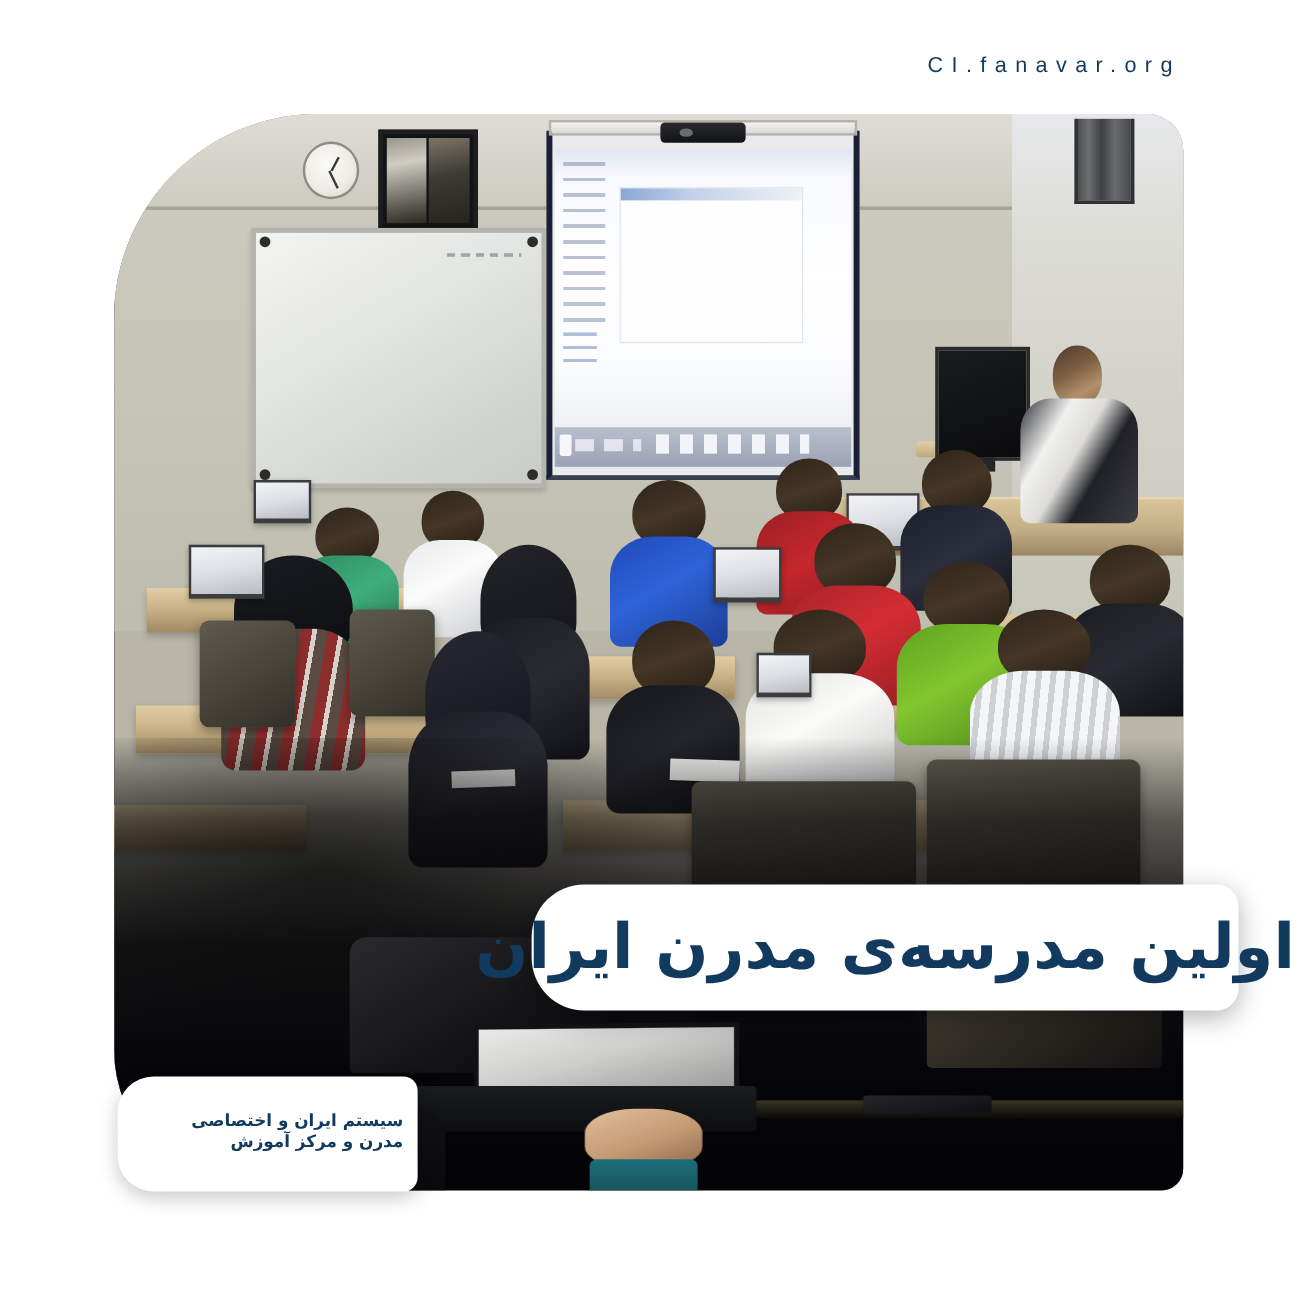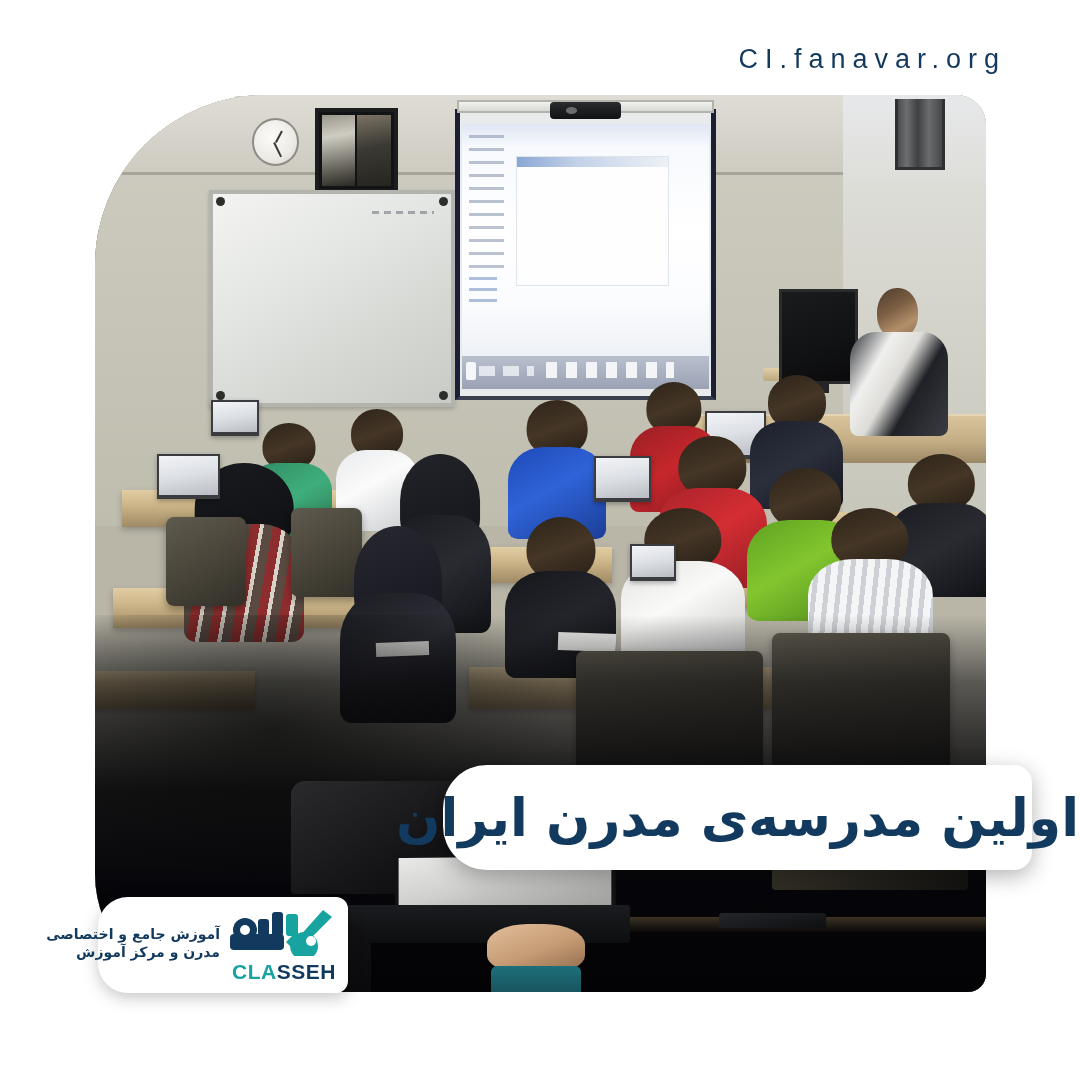--- a/index.html
+++ b/index.html
@@ -17,23 +17,23 @@
     position: relative;
     width: 1080px;
     height: 1080px;
     background: #ffffff;
   }
 
   
   .site-url {
     position: absolute;
     top: 44px;
-    right: 74px;
+    right: 96px;
     font-family: "Liberation Sans", sans-serif;
-    font-size: 27px;
+    font-size: 18px;
     font-weight: 400;
     letter-spacing: 7px;
     color: #123a5e;
     direction: ltr;
     white-space: nowrap;
   }
 
   
   .photo-frame {
     position: absolute;
@@ -528,21 +528,21 @@
     left: 8%; bottom: 0;
     width: 23%; height: 22%;
     border-radius: 46% 46% 0 0;
     background: linear-gradient(160deg,#1a1a1c 0%,#0a0a0c 100%);
   }
 
   
   .caption-banner {
     position: absolute;
     left: 443px;
-    top: 765px;
+    top: 737px;
     width: 589px;
     height: 105px;
     background: #ffffff;
     border-radius: 44px 18px 18px 44px;
     box-shadow: 0 6px 22px rgba(0,0,0,.30);
     display: flex;
     align-items: center;
     justify-content: center;
   }
   .caption-text {
@@ -762,41 +762,19 @@
       </div>
 
     </div>
   </div>
 
   <div class="caption-banner">
     <div class="caption-text">اولین مدرسه‌ی مدرن ایران</div>
   </div>
 
   <div class="logo-badge">
-    <div class="logo-mark">
-      <svg class="logo-glyph" viewBox="0 0 108 48" aria-hidden="true">
-
-        <path d="M95 2 L104 9 L74 39 C71 42 66 42 63 39 L58 34 L66 26 L70 30 Z" fill="#17a3a0"></path>
-
-        <rect x="58" y="6" width="12" height="22" rx="3" fill="#17a3a0"></rect>
-
-        <path d="M76 24 a14 14 0 1 0 0.1 0 Z" fill="#17a3a0"></path>
-        <circle cx="83" cy="33" r="5" fill="#ffffff"></circle>
-
-        <rect x="44" y="4" width="11" height="24" rx="3" fill="#123a5e"></rect>
-        <rect x="30" y="11" width="11" height="17" rx="3" fill="#123a5e"></rect>
-
-        <path d="M6 26 h46 a4 4 0 0 1 4 4 v8 a4 4 0 0 1 -4 4 H6 a4 4 0 0 1 -4 -4 v-8 a4 4 0 0 1 4 -4 Z" fill="#123a5e"></path>
-
-        <circle cx="17" cy="22" r="12" fill="#123a5e"></circle>
-        <circle cx="17" cy="22" r="5" fill="#ffffff"></circle>
-      </svg>
-      <div class="logo-word">
-        <span class="cla">CLA</span><span class="sseh">SSEH</span>
-      </div>
-    </div>
     <div class="logo-tagline">
-      <div>آموزش جامع و اختصاصی</div>
+      <div>سیستم ایران و اختصاصی</div>
       <div>مدرن و مرکز آموزش</div>
     </div>
   </div>
 
 </div>
 
 </body></html>

